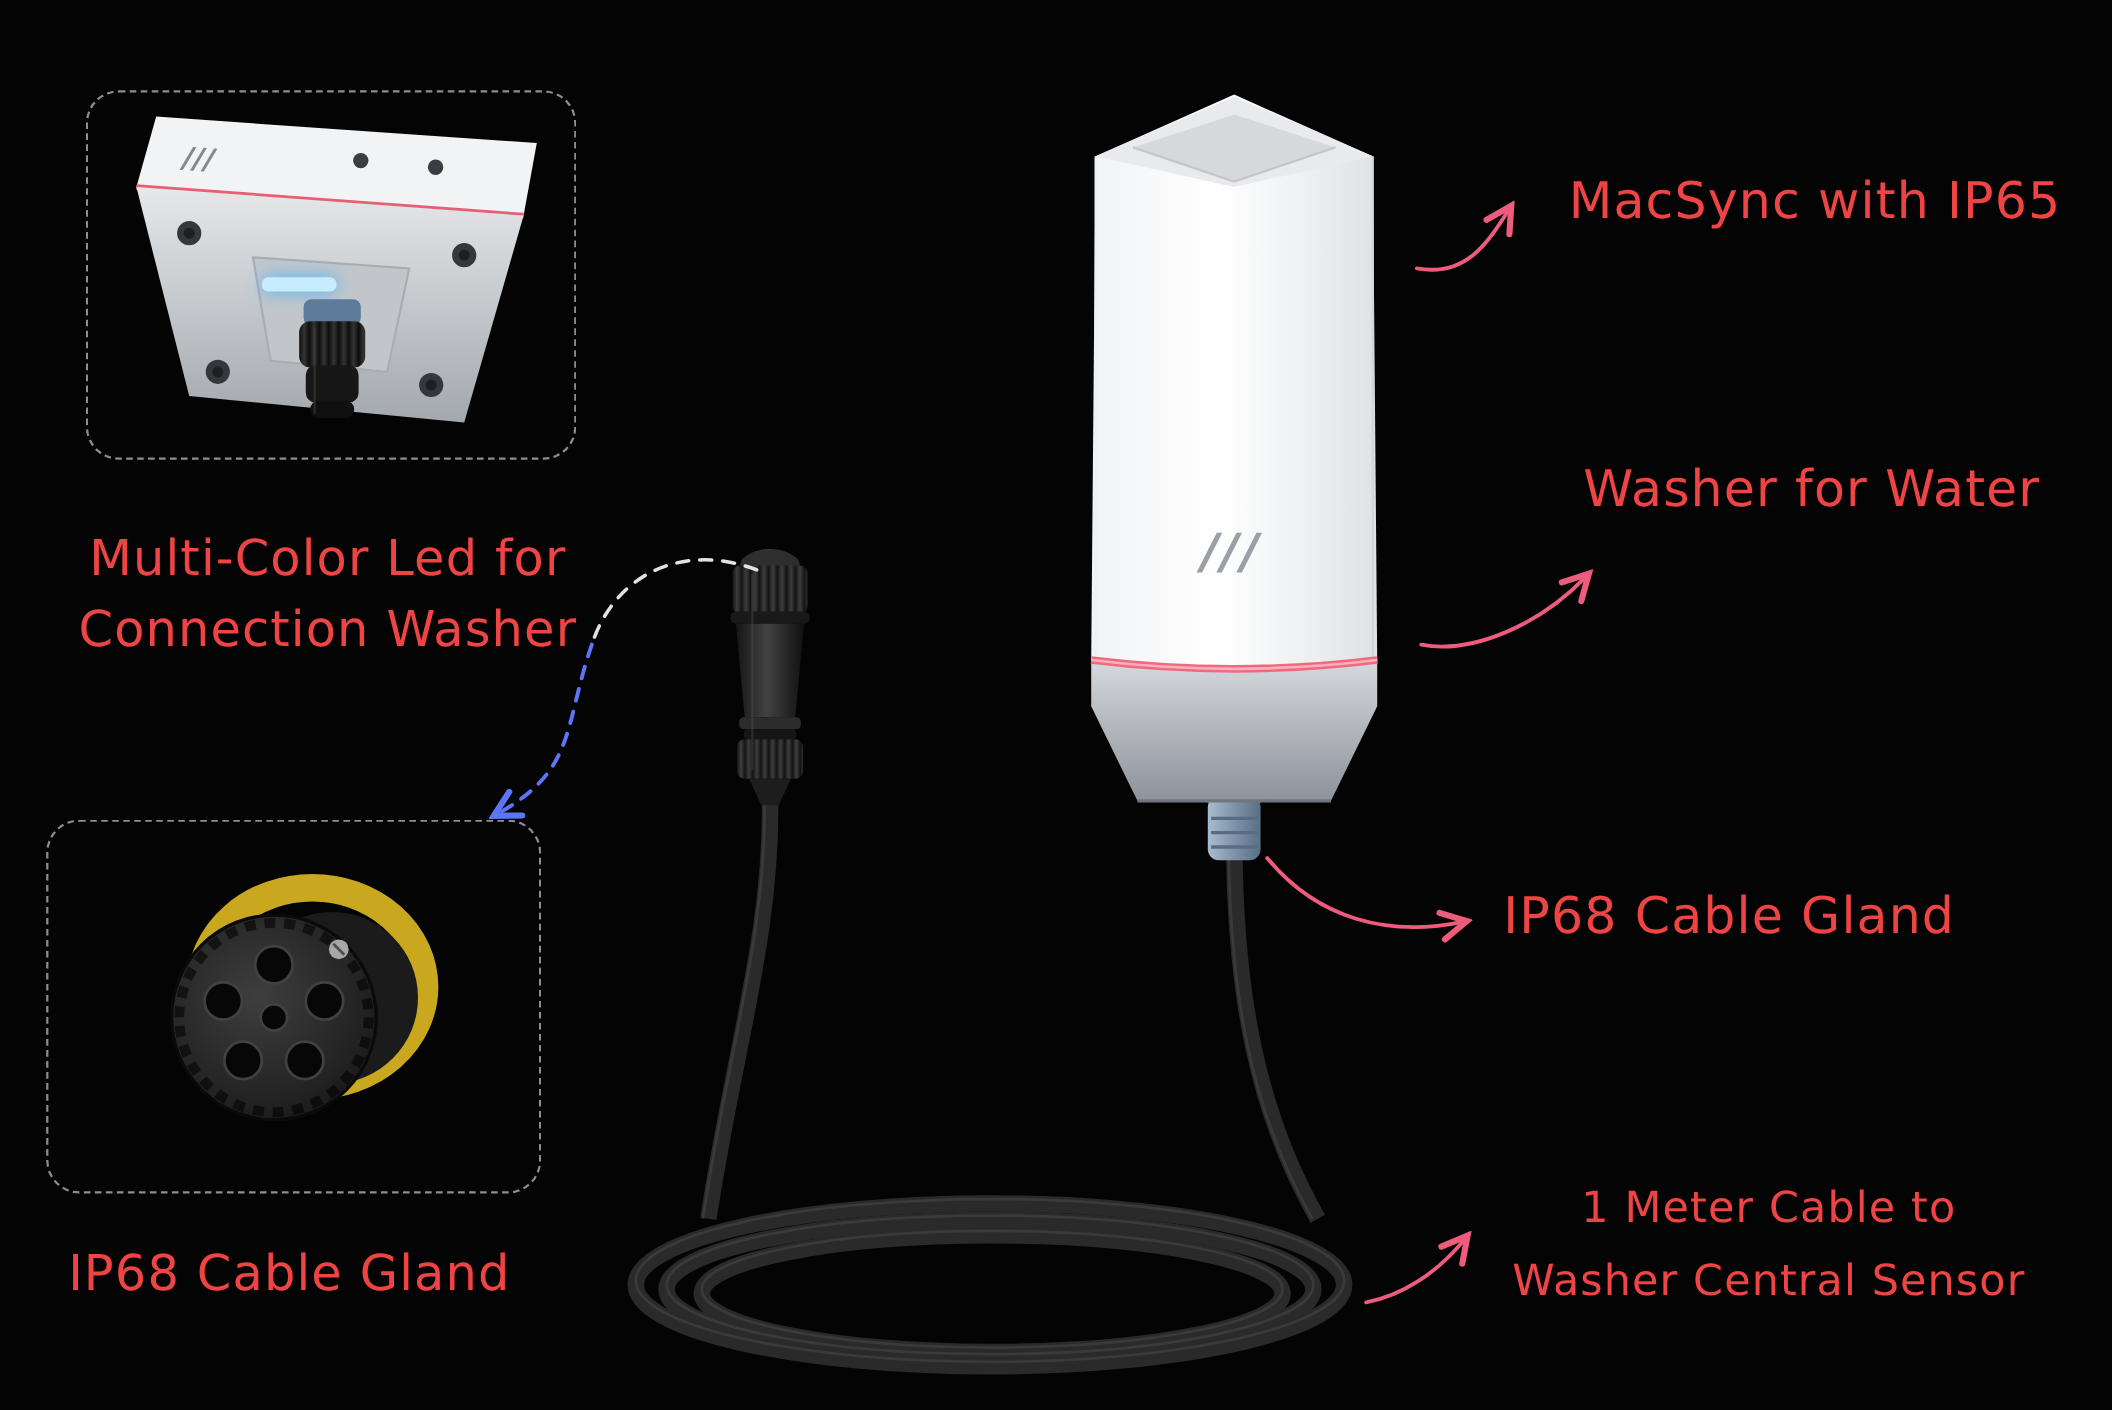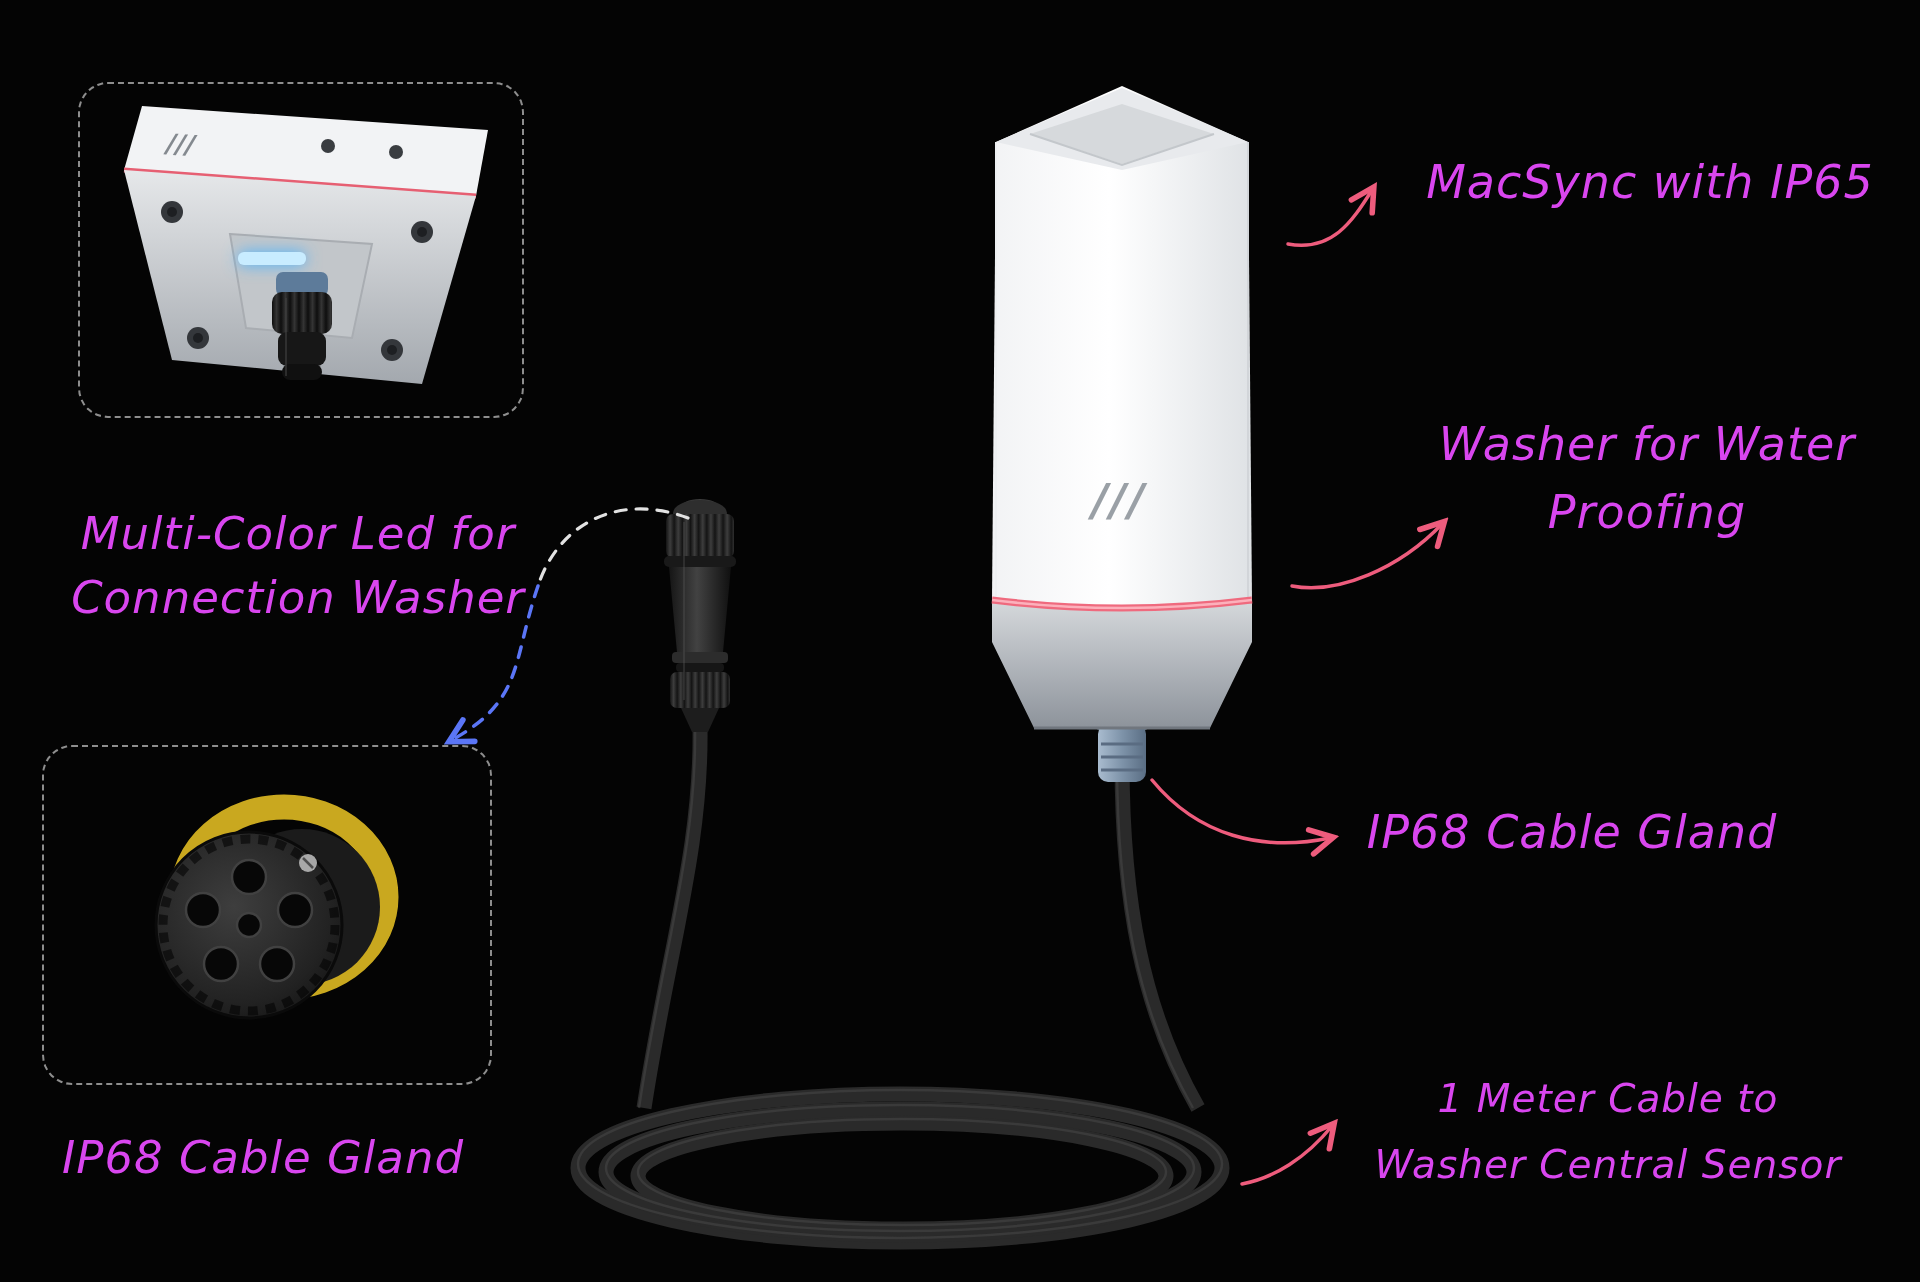--- a/index.html
+++ b/index.html
@@ -3,23 +3,23 @@
 <meta charset="utf-8">
 <style>
   *{margin:0;padding:0;box-sizing:border-box}
   html,body{background:#000}
   .stage{position:relative;width:1920px;height:1282px;background:#040404;overflow:hidden;
          font-family:"DejaVu Sans",sans-serif}
   .art{position:absolute;left:0;top:0}
   .inset-box{position:absolute;border:2px dashed #8e8e8e;border-radius:30px;overflow:hidden;background:#040404}
   .inset-led{left:78px;top:82px;width:446px;height:336px}
   .inset-gland{left:42px;top:745px;width:450px;height:340px}
-  .caption{position:absolute;color:#d946ef;font-style:italic;font-size:45px;line-height:64px;
+  .caption{position:absolute;color:#ef4444;font-size:45px;line-height:64px;
            text-align:center;letter-spacing:1px}
-  .cap-led{left:48px;top:502px;width:500px}
+  .cap-led{left:48px;top:476px;width:500px}
   .cap-gland-left{left:28px;top:1126px;width:470px}
   .cap-macsync{left:1380px;top:150px;width:540px;font-size:46px}
   .cap-washer{left:1392px;top:410px;width:510px;font-size:46px;line-height:68px}
   .cap-gland-right{left:1332px;top:800px;width:480px;font-size:46px}
   .cap-cable{left:1300px;top:1066px;width:616px;font-size:39px;line-height:66px}
   .cable{fill:none;stroke:#2a2a2a;stroke-width:15}
   .cable-hl{fill:none;stroke:#4a4a4a;stroke-width:2.5;opacity:.5}
   .logo{font-family:"DejaVu Sans",sans-serif;font-style:italic;font-weight:700;font-size:44px;
         fill:#9aa0a6;letter-spacing:2px}
   .logo-small{font-family:"DejaVu Sans",sans-serif;font-style:italic;font-weight:700;font-size:26px;fill:#84898f}
@@ -196,21 +196,20 @@
     <div>Multi-Color Led for</div>
     <div>Connection Washer</div>
   </div>
 
   <div class="caption cap-gland-left">IP68 Cable Gland</div>
 
   <div class="caption cap-macsync">MacSync with IP65</div>
 
   <div class="caption cap-washer">
     <div>Washer for Water</div>
-    <div>Proofing</div>
   </div>
 
   <div class="caption cap-gland-right">IP68 Cable Gland</div>
 
   <div class="caption cap-cable">
     <div>1 Meter Cable to</div>
     <div>Washer Central Sensor</div>
   </div>
 
 </div>

